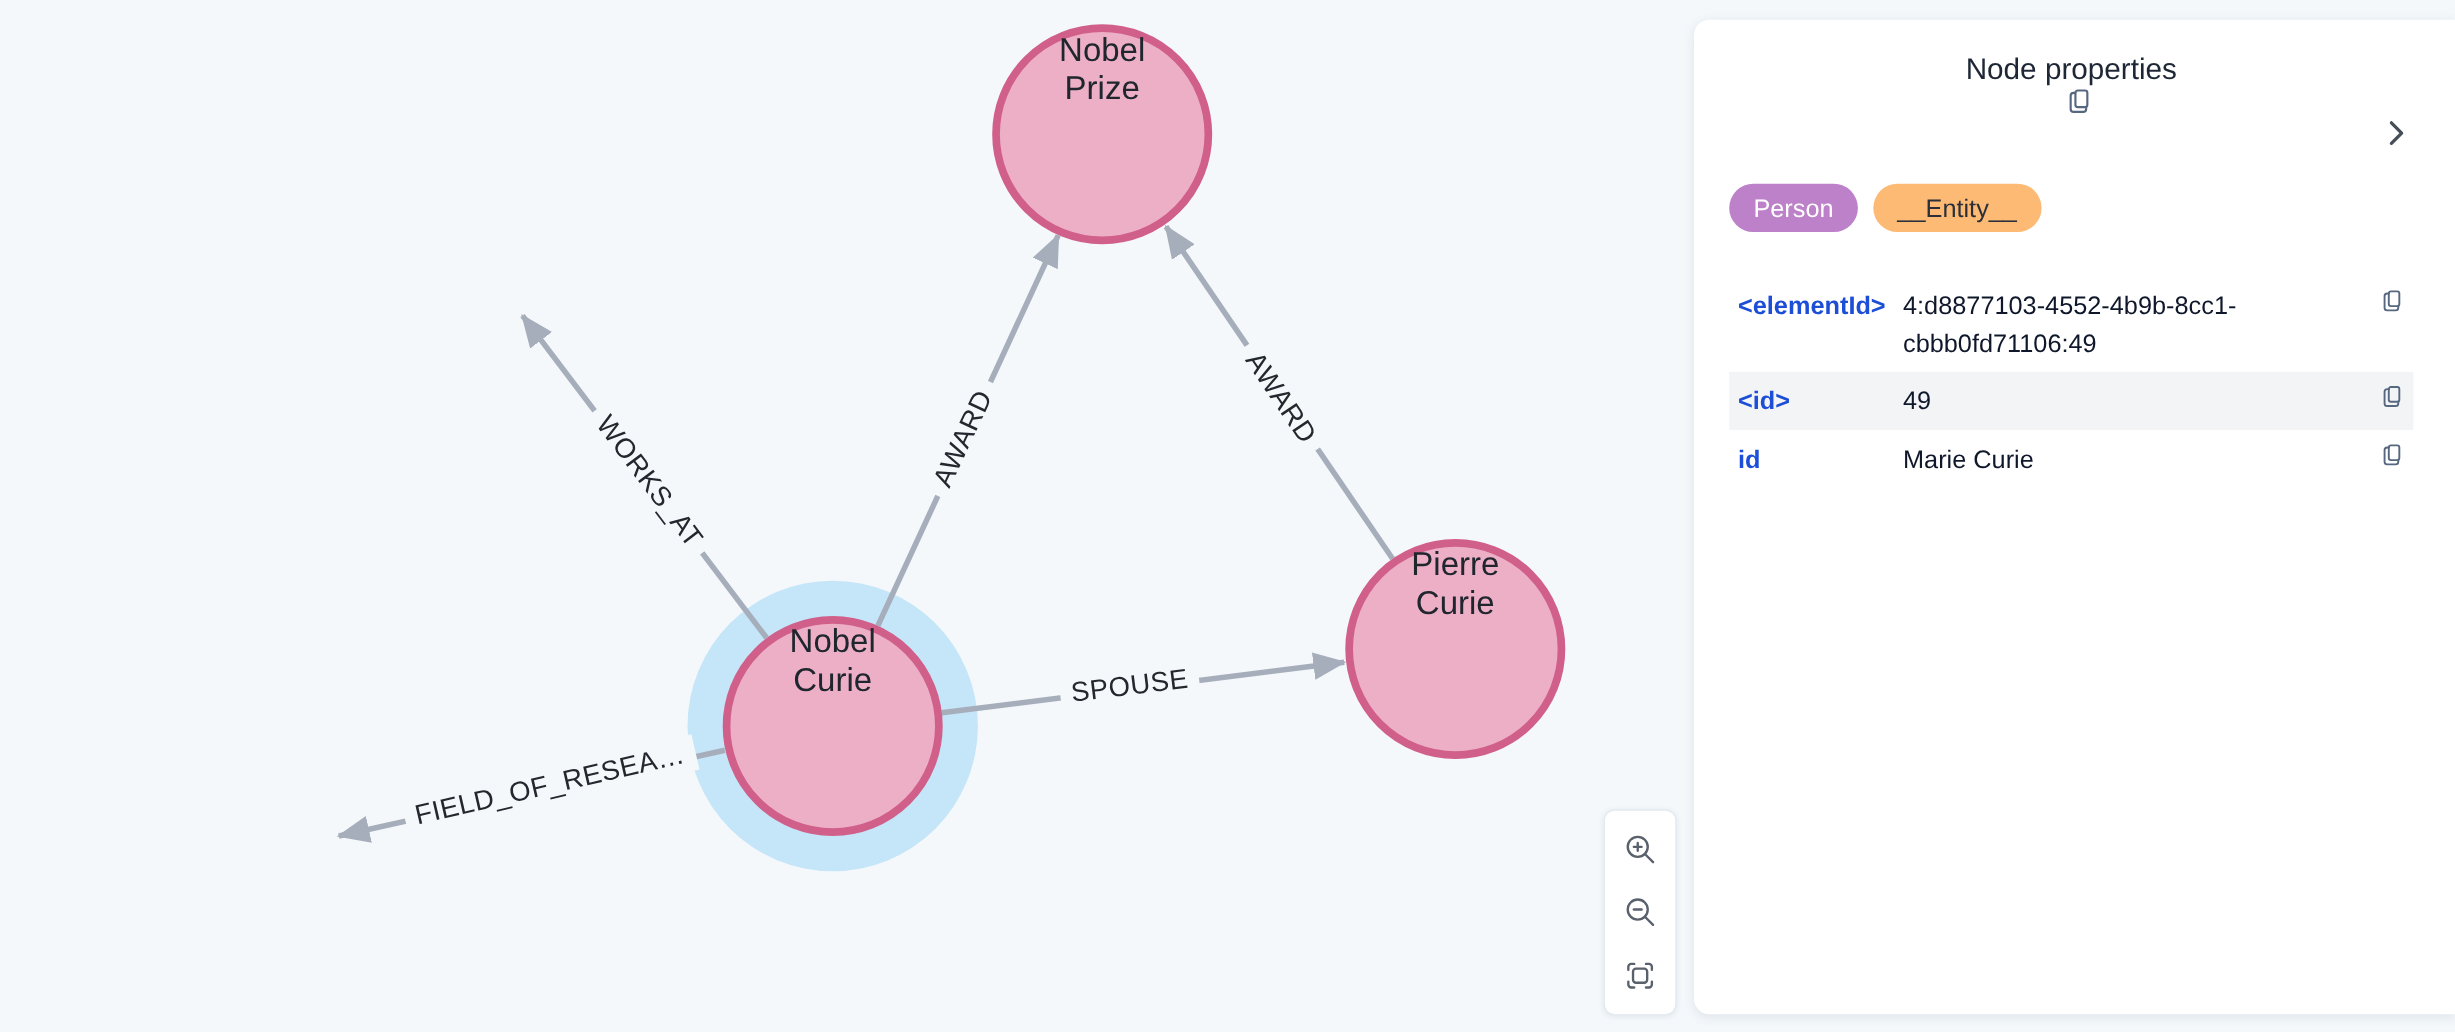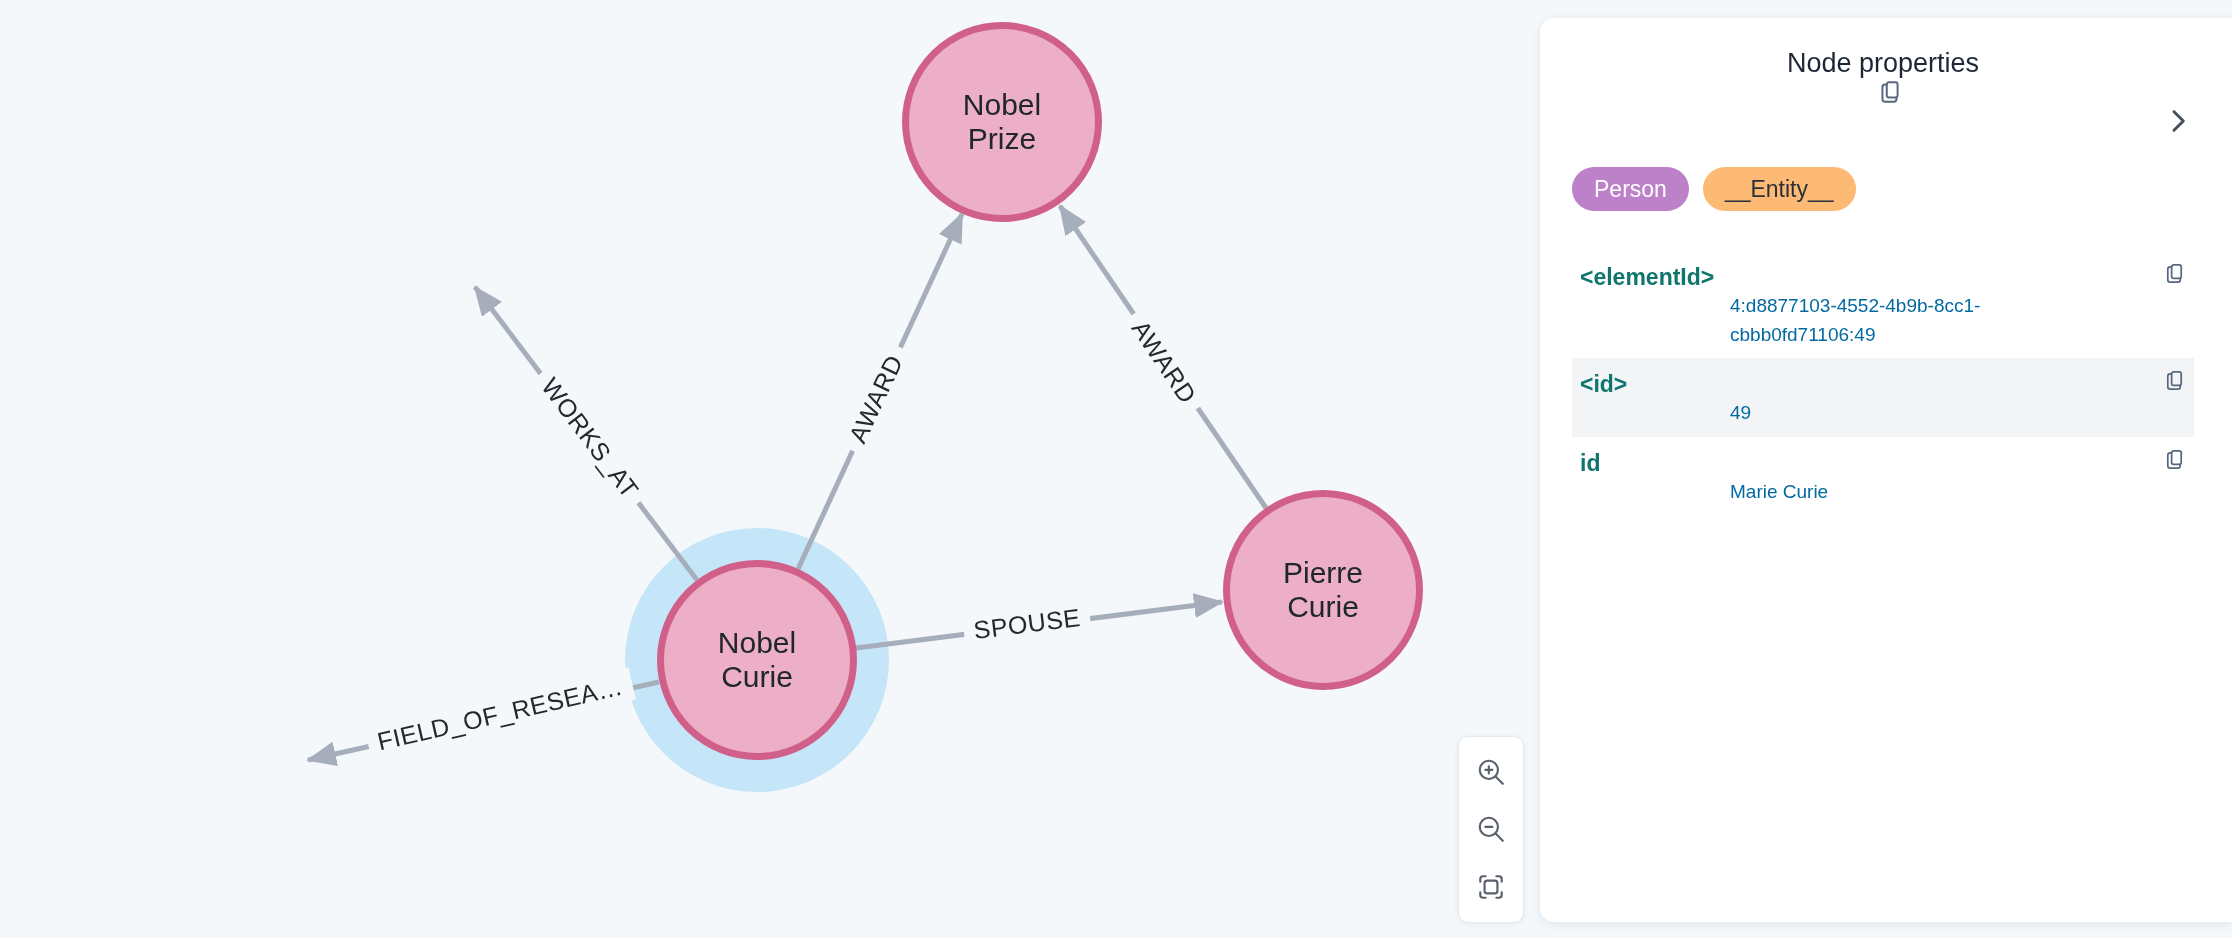--- a/index.html
+++ b/index.html
@@ -6,21 +6,21 @@
     font-family:"Liberation Sans",sans-serif;background:#F4F8FB;}
   .app{position:relative;width:2232px;height:938px;}
 
   
   .canvas{position:absolute;inset:0;background:#F4F8FB;}
   .edges{position:absolute;left:0;top:0;z-index:1;}
   .halo{position:absolute;width:264px;height:264px;border-radius:50%;
     background:#C5E5F9;z-index:0;}
   .node{position:absolute;width:200px;height:200px;box-sizing:border-box;
     border-radius:50%;background:#EDAFC6;border:7px solid #D05F8A;
-    display:flex;align-items:center;justify-content:center;z-index:3;cursor:default;}
+    display:flex;align-items:flex-start;justify-content:center;z-index:3;cursor:default;}
   .node span{white-space:pre-line;text-align:center;font-size:30px;line-height:1.15;
     color:#20262E;pointer-events:none;}
   .edge-label{position:absolute;z-index:2;background:#F4F8FB;padding:2px 10px;
     font-size:25px;letter-spacing:.5px;color:#23282F;white-space:nowrap;
     transform:translate(-50%,-50%) rotate(var(--r,0deg));}
 
   
   .zoom-toolbar{position:absolute;left:1458px;top:736px;width:66px;height:187px;
     background:#fff;border:1px solid #E4E9F0;border-radius:10px;z-index:5;
     box-shadow:0 1px 5px rgba(70,90,120,.10);display:flex;flex-direction:column;
@@ -40,23 +40,23 @@
   .title-copy{margin-left:14px;}
   .collapse-btn{margin-left:auto;color:#454E59;}
   .badges{display:flex;gap:14px;margin-top:30px;}
   .badge{display:inline-flex;align-items:center;height:44px;padding:0 22px;
     border-radius:999px;font-size:23px;font-weight:400;}
   .badge-person{background:#BC81C8;color:#fff;}
   .badge-entity{background:#fdba74;color:#2A2F3A;}
   .props{margin-top:40px;}
   .prop-row{display:flex;align-items:flex-start;padding:9px 8px;}
   .prop-row.alt{background:#F3F4F6;}
-  .prop-key{width:150px;flex:none;font-size:23px;font-weight:700;color:#0f766e;line-height:1.5;}
-  .prop-value{width:304px;flex:none;font-size:19px;color:#0369a1;line-height:1.5;
-    overflow-wrap:break-word;word-break:break-word;margin-top:32px;}
+  .prop-key{width:150px;flex:none;font-size:23px;font-weight:700;color:#1d4ed8;line-height:1.5;}
+  .prop-value{width:304px;flex:none;font-size:23px;color:#0f172a;line-height:1.5;
+    overflow-wrap:break-word;word-break:break-word;}
   .prop-copy{margin-left:auto;margin-top:2px;color:#56677F;}
   .copy-svg{stroke:currentColor;fill:none;stroke-width:1.8;stroke-linecap:round;stroke-linejoin:round;}
   .chev-svg{stroke:currentColor;fill:none;stroke-width:2.2;stroke-linecap:round;stroke-linejoin:round;}
 </style>
 </head>
 <body>
 
 <div class="app">
 
   <div class="canvas">

